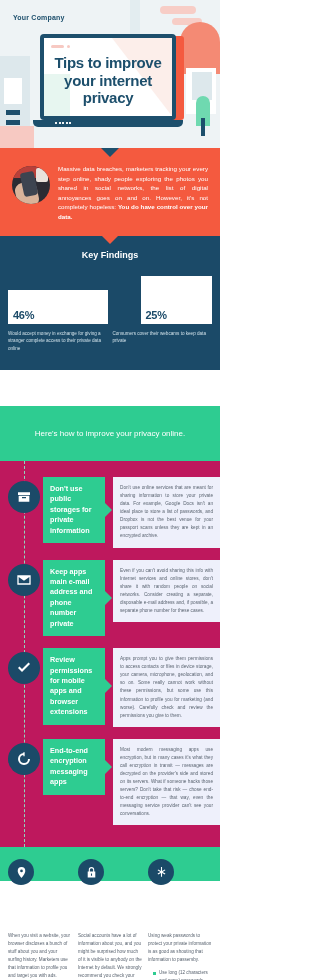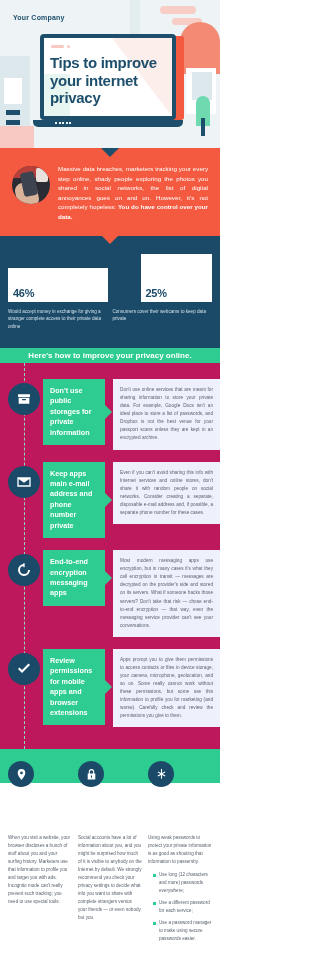--- a/index.html
+++ b/index.html
@@ -80,20 +80,21 @@
   .dot-bar { width: 13px; height: 3px; background: #f7c9c2; border-radius: 2px; }
   .dot-pt { width: 3px; height: 3px; background: #f7c9c2; border-radius: 50%; }
   .hero-title {
     position: relative;
     z-index: 2;
     padding: 16px 6px 0 6px;
     font-size: 15px;
     line-height: 1.18;
     font-weight: bold;
     color: #1d4f6c;
+    text-align: center;
     letter-spacing: -.3px;
   }
   .laptop-base {
     width: 150px; height: 7px; margin-left: -7px;
     background: #1d4f6c; border-radius: 0 0 5px 5px;
     position: relative;
   }
   .base-dots {
     position: absolute; left: 22px; top: 2px;
     display: flex; gap: 1.5px;
@@ -178,25 +179,26 @@
     line-height: 1.62;
     color: #cfe0e8;
   }
   .stat:nth-child(1) .stat-box { height: 34px; margin-top: 18px; }
   .stat:nth-child(2) .stat-box { height: 48px; margin-top: 4px; margin-left: 28px; }
   .stat:nth-child(3) .stat-box { height: 24px; margin-top: 28px; border-radius: 10px; }
 
   
   .green-banner {
     background: #2ecc91;
-    padding: 3px 10px;
+    padding: 23px 10px;
     text-align: center;
     color: #ffffff;
     font-size: 8px;
-    font-weight: bold;
+    font-weight: normal;
+    margin-top: 36px;
   }
 
   
   .tips {
     position: relative;
     background: #be185d;
     padding: 16px 0 10px 0;
   }
   .timeline {
     position: absolute;
@@ -349,20 +351,21 @@
     <div class="ph-cup"></div>
     <div class="ph-hand"></div>
     <div class="ph-phone"></div>
   </div>
   <div class="intro-text">
     <span>Massive data breaches, marketers tracking your every step online, shady people exploring the photos you shared in social networks, the list of digital annoyances goes on and on. However, it's not completely hopeless: </span><b>You do have control over your data.</b>
   </div>
 </div>
 
 <div class="findings">
+  <div class="findings-title">Key Findings</div>
   <div class="stats">
     <div class="stat">
       <div class="stat-box">
         <span class="stat-num">46%</span>
       </div>
       <div class="stat-cap">Would accept money in exchange for giving a stranger complete access to their private data online</div>
     </div>
     <div class="stat">
       <div class="stat-box">
         <span class="stat-num">25%</span>
@@ -388,41 +391,41 @@
   </div>
 
   <div class="tip">
     <div class="tip-icon">
       <svg viewBox="0 0 24 24">
           <path d="M2 5h20v14H2V5zm2 2.5V17h16V7.5l-8 5.5-8-5.5z"></path>
         </svg>
     </div>
     <div class="tip-label">Keep apps main e-mail address and phone number private</div>
     <div class="tip-body">Even if you can't avoid sharing this info with Internet services and online stores, don't share it with random people on social networks. Consider creating a separate, disposable e-mail address and, if possible, a separate phone number for these cases.</div>
+  </div>
+
+  <div class="tip">
+    <div class="tip-icon">
+      <svg viewBox="0 0 24 24">
+          <path d="M9 18l-6-6 2.2-2.2L9 13.6 18.8 3.8 21 6 9 18z"></path>
+        </svg>
+    </div>
+    <div class="tip-label">Review permissions for mobile apps and browser extensions</div>
+    <div class="tip-body">Apps prompt you to give them permissions to access contacts or files in device storage, your camera, microphone, geolocation, and so on. Some really cannot work without these permissions, but some use this information to profile you for marketing (and worse). Carefully check and review the permissions you give to them.</div>
   </div>
 
   <div class="tip">
     <div class="tip-icon">
       <svg viewBox="0 0 24 24">
           <path d="M12 3a9 9 0 109 9h-3a6 6 0 11-6-6V3z"></path>
           <path d="M11 2h2v6h-2z"></path>
         </svg>
     </div>
     <div class="tip-label">End-to-end encryption messaging apps</div>
     <div class="tip-body">Most modern messaging apps use encryption, but in many cases it's what they call encryption in transit — messages are decrypted on the provider's side and stored on its servers. What if someone hacks those servers? Don't take that risk — chose end-to-end encryption — that way, even the messaging service provider can't see your conversations.</div>
-  </div>
-
-  <div class="tip">
-    <div class="tip-icon">
-      <svg viewBox="0 0 24 24">
-          <path d="M9 18l-6-6 2.2-2.2L9 13.6 18.8 3.8 21 6 9 18z"></path>
-        </svg>
-    </div>
-    <div class="tip-label">Review permissions for mobile apps and browser extensions</div>
-    <div class="tip-body">Apps prompt you to give them permissions to access contacts or files in device storage, your camera, microphone, geolocation, and so on. Some really cannot work without these permissions, but some use this information to profile you for marketing (and worse). Carefully check and review the permissions you give to them.</div>
   </div>
 </div>
 
 <div class="cols-sec sec1">
   <div class="cols-band"></div>
   <div class="cols-inner">
     <div class="cols-head">
       <div class="col">
         <div class="col-icon">
           <svg viewBox="0 0 24 24">

